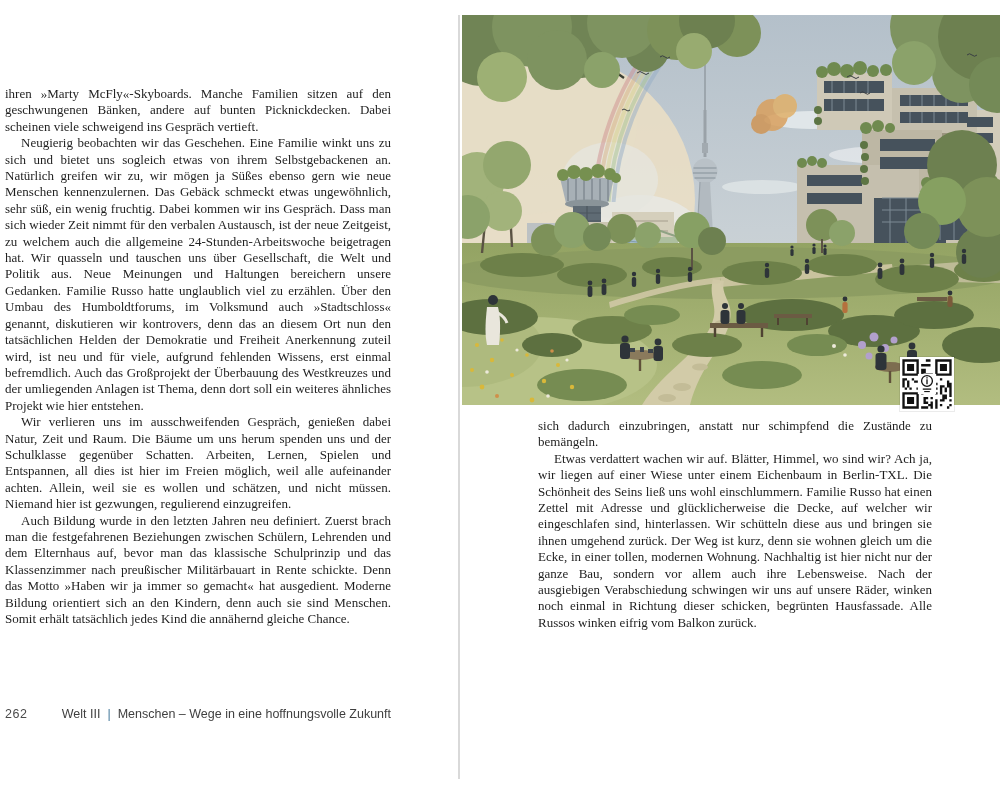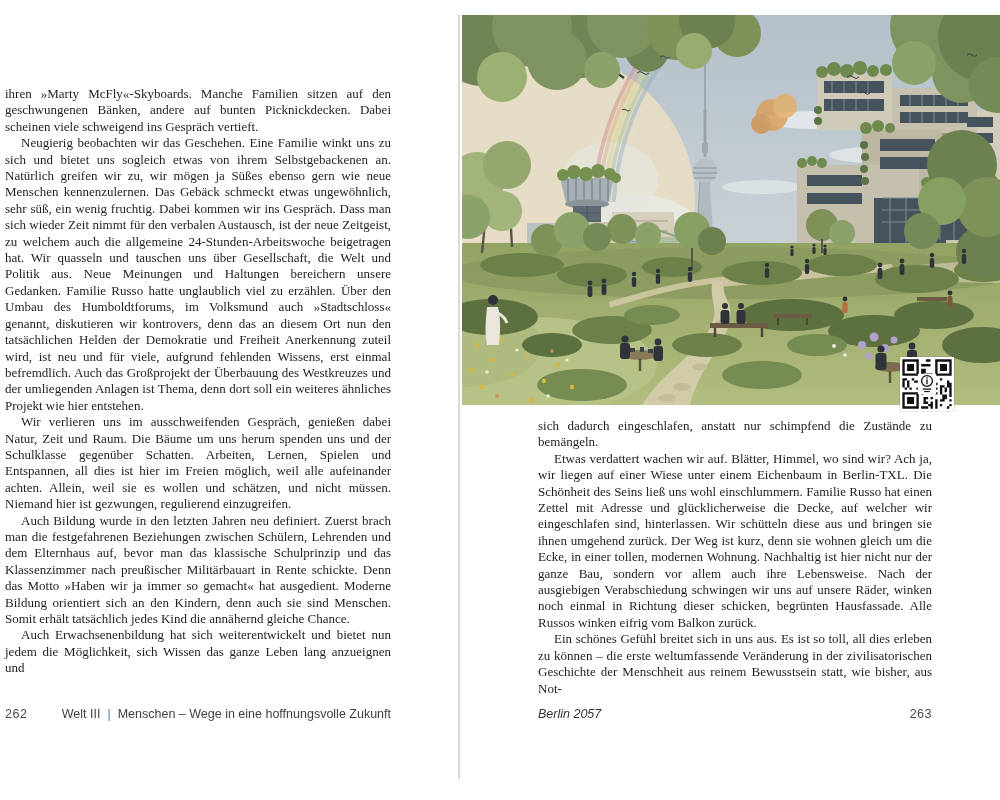--- a/index.html
+++ b/index.html
@@ -35,21 +35,20 @@
 
 <div class="spread">
 
   <div class="page-divider"></div>
 
   <div class="body-text left-text">
     <p lang="de">ihren »Marty McFly«-Skyboards. Manche Familien sitzen auf den geschwungenen Bänken, andere auf bunten Picknickdecken. Dabei scheinen viele schweigend ins Gespräch vertieft.</p>
     <p lang="de" class="indent">Neugierig beobachten wir das Geschehen. Eine Familie winkt uns zu sich und bietet uns sogleich etwas von ihrem Selbstgebackenen an. Natürlich greifen wir zu, wir mögen ja Süßes ebenso gern wie neue Menschen kennenzulernen. Das Gebäck schmeckt etwas ungewöhnlich, sehr süß, ein wenig fruchtig. Dabei kommen wir ins Gespräch. Dass man sich wieder Zeit nimmt für den verbalen Austausch, ist der neue Zeitgeist, zu welchem auch die allgemeine 24-Stunden-Arbeitswoche beigetragen hat. Wir quasseln und tauschen uns über Gesellschaft, die Welt und Politik aus. Neue Meinungen und Haltungen bereichern unsere Gedanken. Familie Russo hatte unglaublich viel zu erzählen. Über den Umbau des Humboldtforums, im Volksmund auch »Stadtschloss« genannt, diskutieren wir kontrovers, denn das an diesem Ort nun den tatsächlichen Helden der Demokratie und Freiheit Anerkennung zuteil wird, ist neu und für viele, aufgrund fehlenden Wissens, erst einmal befremdlich. Auch das Großprojekt der Überbauung des Westkreuzes und der umliegenden Anlagen ist Thema, denn dort soll ein weiteres ähnliches Projekt wie hier entstehen.</p>
     <p lang="de" class="indent">Wir verlieren uns im ausschweifenden Gespräch, genießen dabei Natur, Zeit und Raum. Die Bäume um uns herum spenden uns und der Schulklasse gegenüber Schatten. Arbeiten, Lernen, Spielen und Entspannen, all dies ist hier im Freien möglich, weil alle aufeinander achten. Allein, weil sie es wollen und schätzen, und nicht müssen. Niemand hier ist gezwungen, regulierend einzugreifen.</p>
     <p lang="de" class="indent">Auch Bildung wurde in den letzten Jahren neu definiert. Zuerst brach man die festgefahrenen Beziehungen zwischen Schülern, Lehrenden und dem Elternhaus auf, bevor man das klassische Schulprinzip und das Klassenzimmer nach preußischer Militärbauart in Rente schickte. Denn das Motto »Haben wir ja immer so gemacht« hat ausgedient. Moderne Bildung orientiert sich an den Kindern, denn auch sie sind Menschen. Somit erhält tatsächlich jedes Kind die annähernd gleiche Chance.</p>
-    <p lang="de" class="indent">Auch Erwachsenenbildung hat sich weiterentwickelt und bietet nun jedem die Möglichkeit, sich Wissen das ganze Leben lang anzueignen und</p>
   </div>
 
   <div class="page-footer footer-left">
     <span class="pagenum">262</span>
     <span class="running-head"><span>Welt III</span><span class="sep">|</span><span>Menschen – Wege in eine hoffnungsvolle Zukunft</span></span>
   </div>
 
   <figure class="illustration" aria-label="Illustration: begrüntes Berlin 2057 mit Fernsehturm, Regenbogen, bepflanzten modularen Gebäuden und Menschen in einer Parklandschaft">
     <svg viewBox="0 0 538 390" preserveAspectRatio="none">
       <defs>
@@ -441,23 +440,18 @@
         <circle cx="11.5" cy="10.2" r="2.3" fill="none" stroke="#111" stroke-width="0.55"></circle>
         <rect x="11.22" y="9.5" width="0.56" height="2.1" fill="#111"></rect>
         <rect x="11.22" y="8.6" width="0.56" height="0.56" fill="#111"></rect>
         <rect x="9.7" y="13.4" width="3.6" height="0.55" fill="#111"></rect>
         <rect x="10.3" y="14.5" width="2.4" height="0.45" fill="#111"></rect>
       </g>
     </svg>
   </div>
 
   <div class="body-text right-text">
-    <p lang="de">sich dadurch eingeschlafen, anstatt nur schimpfend die Zustände zu bemängeln.</p>
+    <p lang="de">sich dadurch einzubringen, anstatt nur schimpfend die Zustände zu bemängeln.</p>
     <p lang="de" class="indent">Etwas verdattert wachen wir auf. Blätter, Himmel, wo sind wir? Ach ja, wir liegen auf einer Wiese unter einem Eichenbaum in Berlin-TXL. Die Schönheit des Seins ließ uns wohl einschlummern. Familie Russo hat einen Zettel mit Adresse und glücklicherweise die Decke, auf welcher wir eingeschlafen sind, hinterlassen. Wir schütteln diese aus und bringen sie ihnen umgehend zurück. Der Weg ist kurz, denn sie wohnen gleich um die Ecke, in einer tollen, modernen Wohnung. Nachhaltig ist hier nicht nur der ganze Bau, sondern vor allem auch ihre Lebensweise. Nach der ausgiebigen Verabschiedung schwingen wir uns auf unsere Räder, winken noch einmal in Richtung dieser schicken, begrünten Hausfassade. Alle Russos winken eifrig vom Balkon zurück.</p>
-    <p lang="de" class="indent">Ein schönes Gefühl breitet sich in uns aus. Es ist so toll, all dies erleben zu können – die erste weltumfassende Veränderung in der zivilisatorischen Geschichte der Menschheit aus reinem Bewusstsein statt, wie bisher, aus Not-</p>
   </div>
 
-  <div class="page-footer footer-right">
-    <span class="chapter-title">Berlin 2057</span>
-    <span class="pagenum">263</span>
-  </div>
 
 </div>
 
 </body></html>

